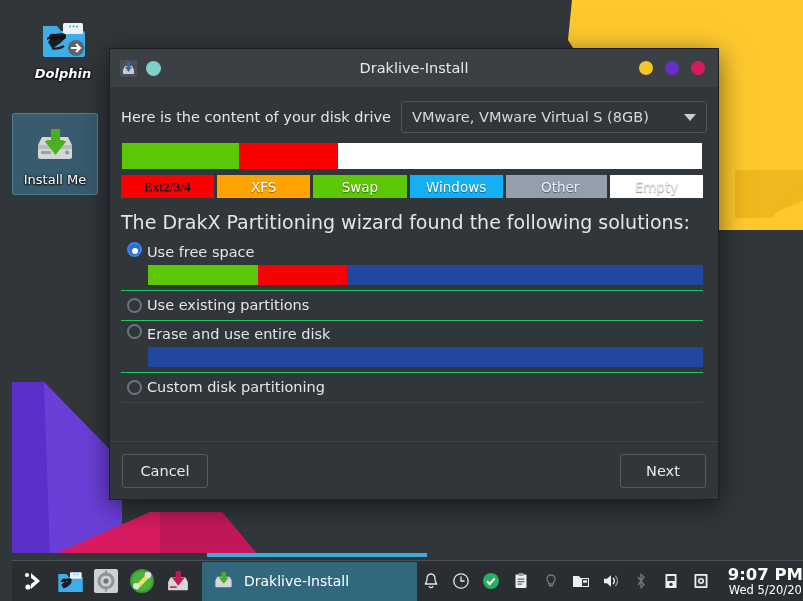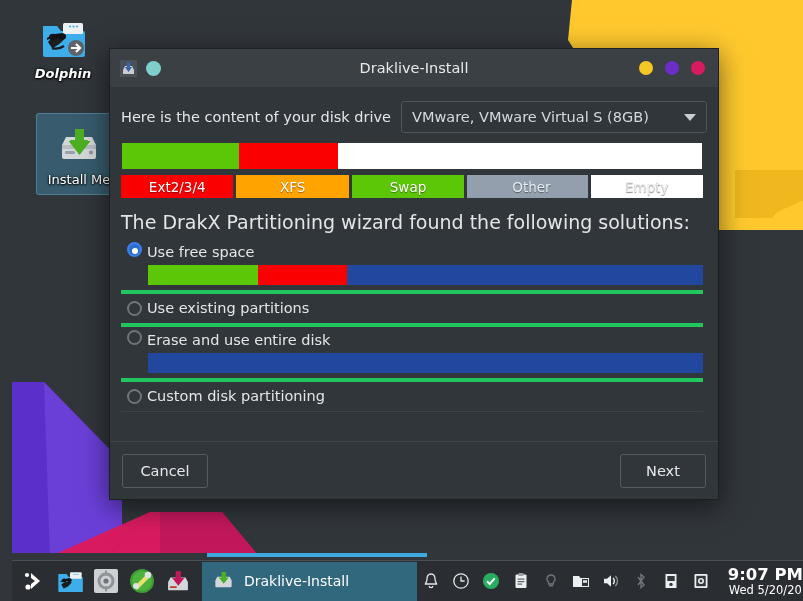--- a/index.html
+++ b/index.html
@@ -34,21 +34,21 @@
     margin-top: 4px;
     font-size: 13px;
     color: #ffffff;
     text-shadow: 0 1px 2px #000, 0 0 3px #000;
     font-family: "DejaVu Sans", sans-serif;
     line-height: 16px;
   }
   #icon-dolphin { left: 8px; top: 8px; }
   #icon-dolphin .lbl { font-style: italic; font-weight: bold; }
   #icon-install {
-    left: 24px; top: 113px;
+    left: 0; top: 113px;
     background: rgba(61,116,140,0.62);
     border: 1px solid rgba(110,170,200,0.45);
   }
 
   
   #window {
     position: absolute;
     left: 97px; top: 48px;
     width: 610px; height: 452px;
     background: #31363b;
@@ -145,21 +145,21 @@
     margin-top: 13px;
     font-size: 19px;
     color: #e3e6e8;
   }
 
   
   #solutions { margin-top: 6px; width: 582px; }
   .sol {
     display: flex;
     align-items: flex-start;
-    border-bottom: 4px solid #22c55e;
+    border-bottom: 1px solid #22c55e;
     padding: 3px 0 4px 0;
     min-height: 30px;
   }
   .sol.last { border-bottom: 1px solid #3d4349; }
   .radio-wrap {
     width: 26px;
     display: flex;
     justify-content: center;
     align-items: center;
     flex: 0 0 26px;
@@ -372,23 +372,24 @@
         </div>
       </div>
 
       <div id="diskbar">
           <div class="seg" style="width: 20.1%; background: rgb(92, 199, 6);"></div>
           <div class="seg" style="width: 17.2%; background: rgb(251, 0, 0);"></div>
           <div class="seg" style="width: 62.7%; background: rgb(255, 255, 255);"></div>
         </div>
 
       <div id="legend">
-          <div class="lg" style="background: rgb(251, 0, 0); color: #ffffff;">Ext2/3/4</div>
+          <div class="lg" style="background: rgb(251, 0, 0); color: #0f172a; font-family: Liberation Serif, serif;">Ext2/3/4</div>
           <div class="lg" style="background: rgb(255, 163, 0); color: rgb(255, 255, 255);">XFS</div>
           <div class="lg" style="background: rgb(92, 199, 6); color: rgb(255, 255, 255);">Swap</div>
+          <div class="lg" style="background: rgb(19, 176, 245); color: rgb(255, 255, 255);">Windows</div>
           <div class="lg" style="background: rgb(147, 159, 172); color: rgb(232, 238, 244); padding-left: 8px;">Other</div>
           <div class="lg" style="background: rgb(255, 255, 255); color: rgb(236, 236, 236);">Empty</div>
         </div>
 
       <div class="lbl-solutions">The DrakX Partitioning wizard found the following solutions:</div>
 
       <div id="solutions">
           <div class="sol">
             <div class="radio-wrap">
               <div class="radio on"></div>

